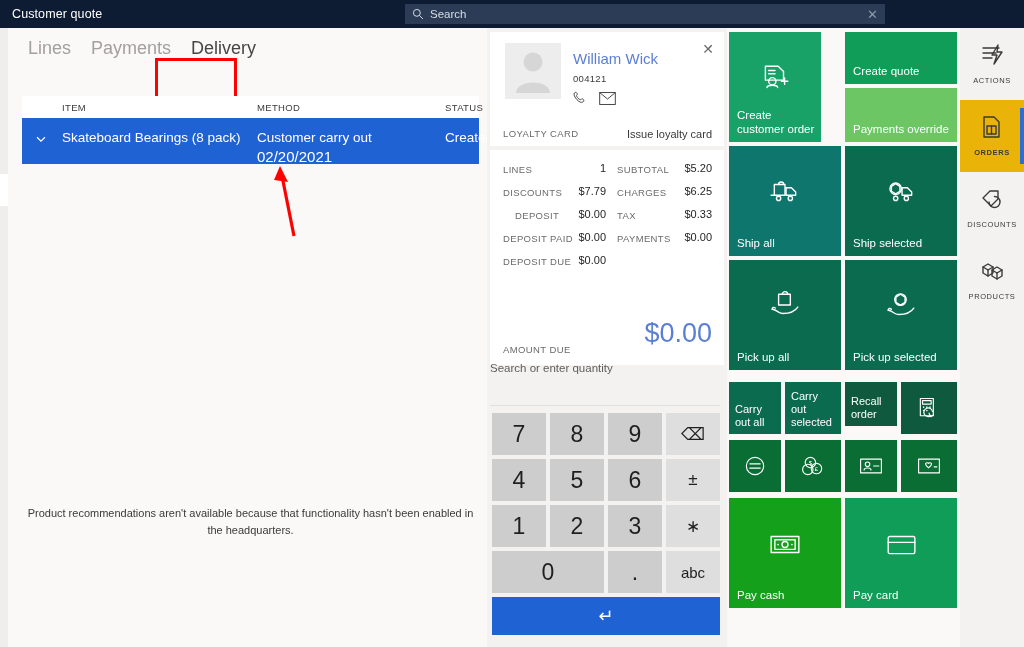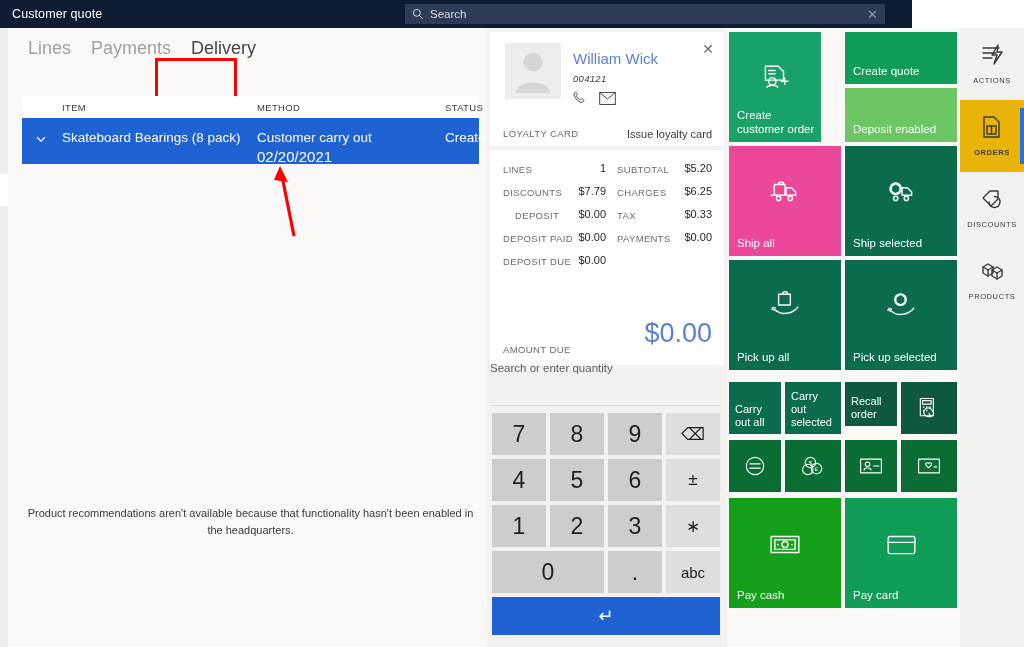--- a/index.html
+++ b/index.html
@@ -6,21 +6,21 @@
   html, body {
     width: 1024px; height: 647px;
     font-family: "Liberation Sans", sans-serif;
     background: #ffffff;
     overflow: hidden;
   }
   #app { position: relative; width: 1024px; height: 647px; }
 
   
   .titlebar {
-    position: absolute; left: 0; top: 0; width: 912px; height: 28px;
+    position: absolute; left: 0; top: 0; width: 1024px; height: 28px;
     background: #0d1b33;
     display: flex; align-items: center;
   }
   .titlebar-title {
     color: #ffffff; font-size: 12.5px; margin-left: 12px; letter-spacing: .1px;
     white-space: nowrap;
   }
   .searchbox {
     position: absolute; left: 405px; top: 4px; width: 480px; height: 20px;
     background: #2c3c57; display: flex; align-items: center;
@@ -93,21 +93,21 @@
     background: #ffffff;
   }
   .avatar {
     position: absolute; left: 15px; top: 11px; width: 56px; height: 56px;
     background: #ededed; overflow: hidden;
   }
   .custname {
     position: absolute; left: 83px; top: 18px; font-size: 15px; color: #5b7fd4;
     cursor: pointer;
   }
-  .custid { position: absolute; left: 83px; top: 41px; font-size: 9.5px; color: #3b3a39; letter-spacing: .3px; font-style: italic;}
+  .custid { position: absolute; left: 83px; top: 41px; font-size: 9.5px; color: #3b3a39; letter-spacing: .3px;}
   .contacts { position: absolute; left: 82px; top: 58px; display: flex; gap: 12px; align-items: center; }
   .closebtn {
     position: absolute; right: 10px; top: 10px; font-size: 14px; color: #6b6a69;
     cursor: pointer; line-height: 1;
   }
   .loyalty-label {
     position: absolute; left: 13px; top: 96px; font-size: 9.5px; color: #6b6a69;
     letter-spacing: .4px;
   }
   .loyalty-action {
@@ -344,23 +344,23 @@
             <line x1="21" y1="17" x2="27" y2="17" fill="none" stroke="#ffffff" stroke-width="1.3" stroke-linejoin="round" stroke-linecap="round"></line>
             <line x1="24" y1="14" x2="24" y2="20" fill="none" stroke="#ffffff" stroke-width="1.3" stroke-linejoin="round" stroke-linecap="round"></line>
           </svg>
         </div>
         <div class="tlabel">Create customer order</div>
       </div>
       <div class="tile" style="left: 118px; top: 4px; width: 112px; height: 52px; background: rgb(15, 157, 88);">
         <div class="tlabel">Create quote</div>
       </div>
       <div class="tile" style="left: 118px; top: 60px; width: 112px; height: 54px; background: rgb(108, 198, 100);">
-        <div class="tlabel">Deposit enabled</div>
-      </div>
-      <div class="tile" style="left: 2px; top: 118px; width: 112px; height: 110px; background: #ec4899;">
+        <div class="tlabel">Payments override</div>
+      </div>
+      <div class="tile" style="left: 2px; top: 118px; width: 112px; height: 110px; background: #0f766e;">
         <div class="ticon" style="top: 42%;">
           <svg width="32" height="32" viewBox="0 0 30 28">
             <rect x="5" y="7" width="10" height="10" fill="none" stroke="#ffffff" stroke-width="1.3" stroke-linejoin="round" stroke-linecap="round"></rect>
             <path d="M9,7 a2.4,2.4 0 0 1 2.4,-2.4 a2.4,2.4 0 0 1 2.4,2.4" fill="none" stroke="#ffffff" stroke-width="1.3" stroke-linejoin="round" stroke-linecap="round"></path>
             <path d="M16,10 h5 l4,4 v3 h-9 z" fill="none" stroke="#ffffff" stroke-width="1.3" stroke-linejoin="round" stroke-linecap="round"></path>
             <circle cx="9" cy="20" r="2" fill="none" stroke="#ffffff" stroke-width="1.3" stroke-linejoin="round" stroke-linecap="round"></circle>
             <circle cx="20" cy="20" r="2" fill="none" stroke="#ffffff" stroke-width="1.3" stroke-linejoin="round" stroke-linecap="round"></circle>
             <line x1="2" y1="17" x2="5" y2="17" fill="none" stroke="#ffffff" stroke-width="1.3" stroke-linejoin="round" stroke-linecap="round"></line>
           </svg>
         </div>

